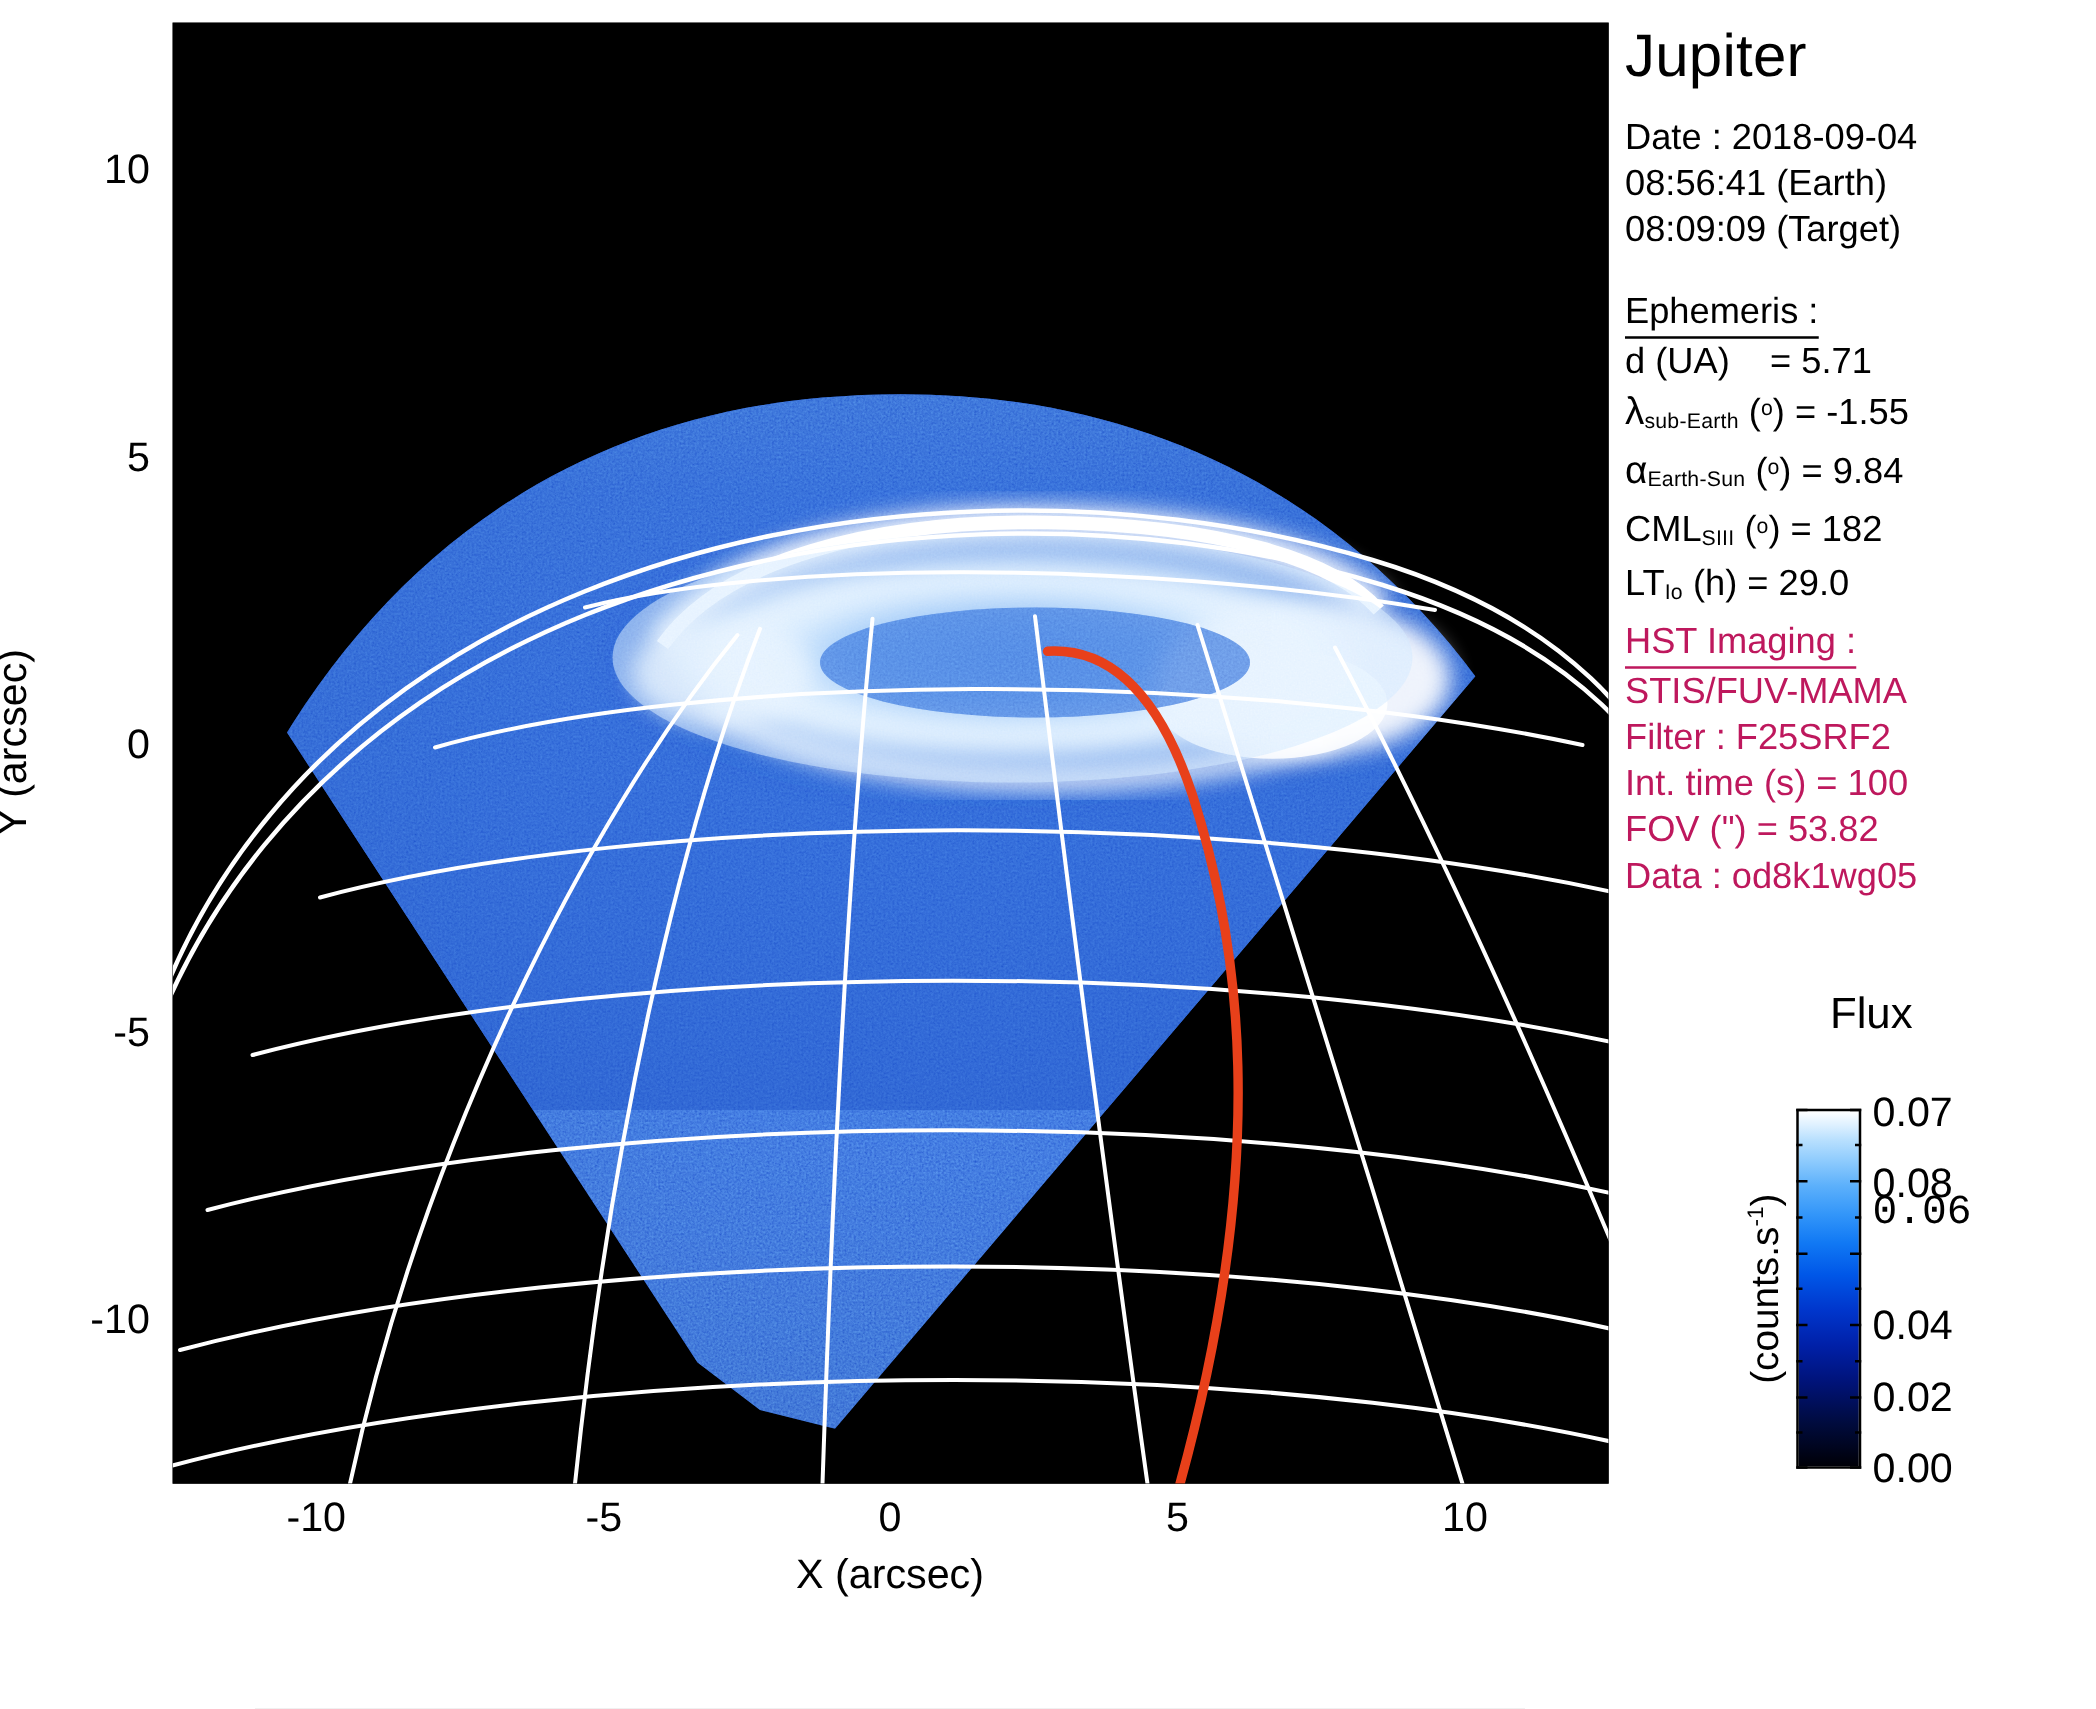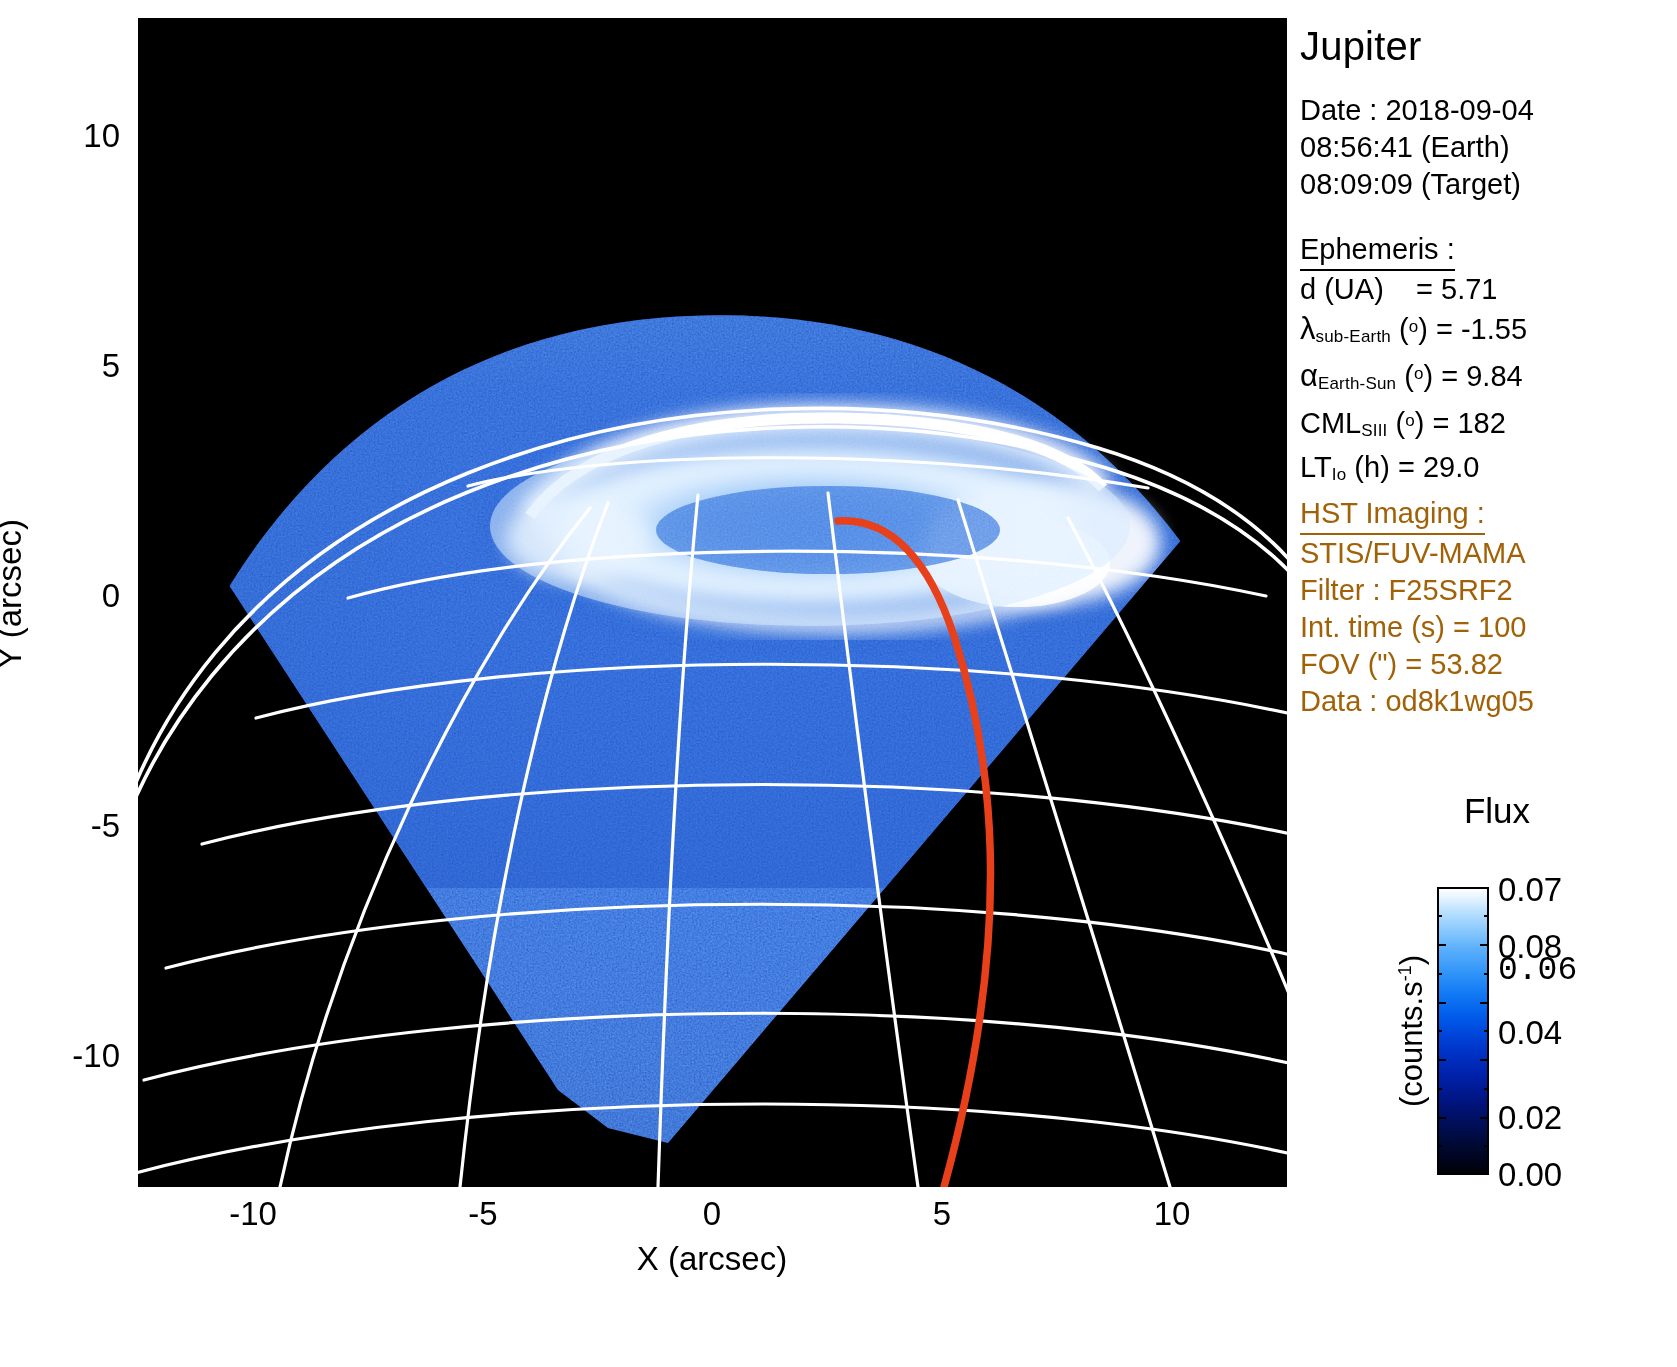--- a/index.html
+++ b/index.html
@@ -21,35 +21,35 @@
 
   
   #x-tick-layer{position:absolute;left:0;top:1187px;width:1677px;height:70px;}
   .xtick{position:absolute;top:10px;font-size:33px;line-height:33px;
          transform:translateX(-50%);white-space:nowrap;}
   #x-axis-label{position:absolute;left:712px;top:1240px;font-size:33px;
                 transform:translateX(-50%);white-space:nowrap;}
 
   
   #info-panel{position:absolute;left:1300px;top:0;width:377px;height:1367px;}
-  #target-title{position:absolute;left:0;top:18px;font-size:40px;line-height:56px;
+  #target-title{position:absolute;left:0;top:18px;font-size:48px;line-height:56px;
                 letter-spacing:.2px;white-space:nowrap;}
   #date-block{position:absolute;left:0;top:92px;font-size:29px;line-height:37px;}
   #date-block div{white-space:nowrap;}
 
   #ephemeris-block{position:absolute;left:0;top:232px;font-size:29px;}
   .section-head{font-size:29px;line-height:34px;white-space:nowrap;
                 display:inline-block;border-bottom:2px solid currentColor;
                 padding-bottom:3px;text-align:center;}
   .eph-row{white-space:nowrap;line-height:37px;margin-top:0;}
   .sub{font-size:17px;vertical-align:-3px;letter-spacing:.2px;}
   .sup-deg{font-size:17px;vertical-align:7px;}
   .sym{font-size:31px;}
 
-  #hst-block{position:absolute;left:0;top:496px;font-size:29px;color:#a16207;}
+  #hst-block{position:absolute;left:0;top:496px;font-size:29px;color:#be185d;}
   #hst-block .hrow{white-space:nowrap;line-height:37px;}
 
   
   #flux-title{position:absolute;left:1437px;top:793px;width:120px;text-align:center;
               font-size:35px;line-height:35px;}
   #colorbar-wrap{position:absolute;left:1437px;top:887px;width:52px;height:288px;}
   #colorbar-grad{position:absolute;inset:0;
       background:linear-gradient(to top,
         #000007 0%, #000b3d 12%, #00137a 24%, #0020a8 34%,
         #0036cc 44%, #0057e8 54%, #1179f4 63%, #3396f9 71%,
@@ -303,17 +303,17 @@
   <div class="cb-minor-r" style="top:143px;"></div>
   <div class="cb-minor" style="top:201px;"></div>
   <div class="cb-minor-r" style="top:201px;"></div>
   <div class="cb-minor" style="top:258px;"></div>
   <div class="cb-minor-r" style="top:258px;"></div>
 </div>
 
 <div class="cb-label" style="top:889px;">0.07</div>
 <div class="cb-label" style="top:946px;">0.08</div>
 <div class="cb-label" style="top:970px;font-family:Liberation Mono, monospace;">0.06</div>
-<div class="cb-label" style="top:1032px;text-align:center;">0.04</div>
+<div class="cb-label" style="top:1060px;text-align:center;">0.04</div>
 <div class="cb-label" style="top:1117px;">0.02</div>
 <div class="cb-label" style="top:1174px;">0.00</div>
 
 <div id="cb-unit"><span>(counts.s</span><sup>-1</sup><span>)</span></div>
 
 </body></html>

